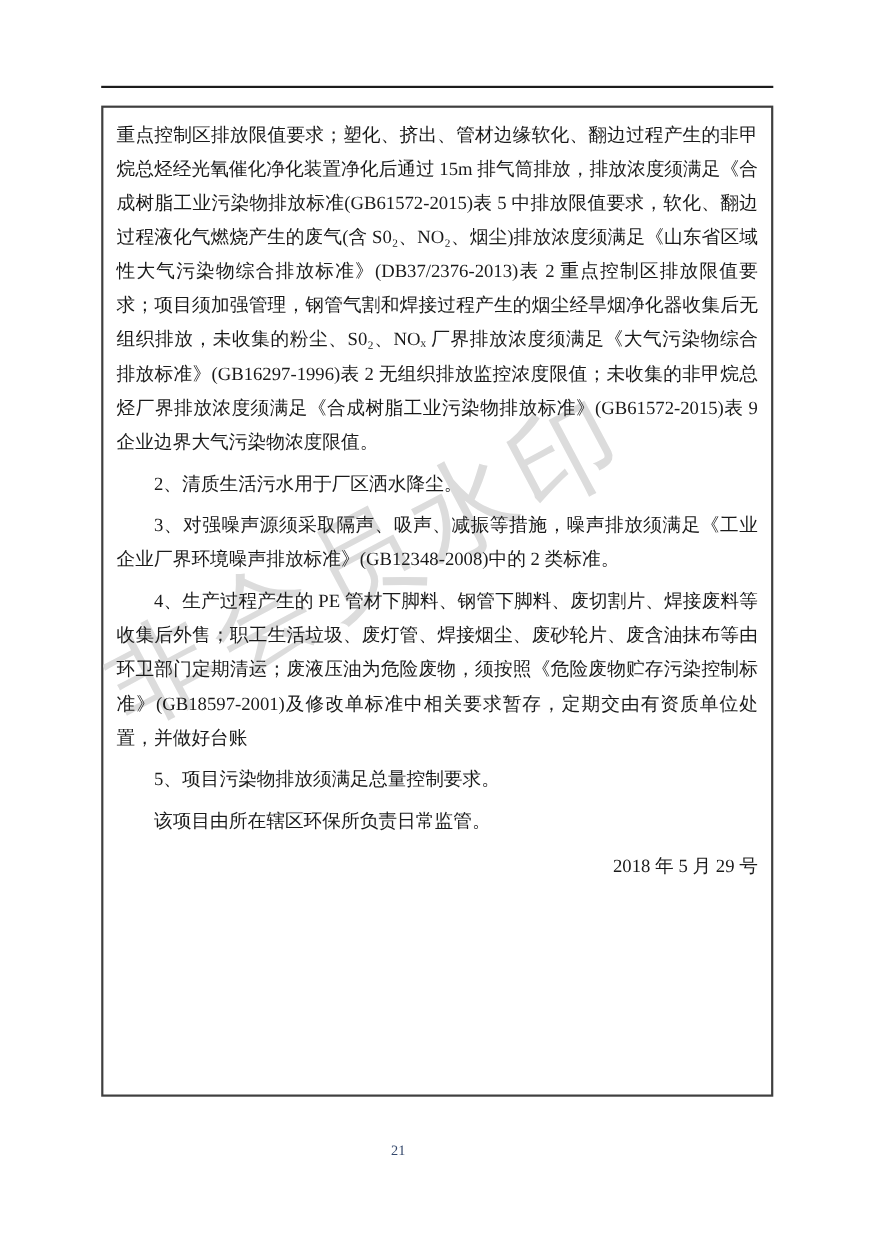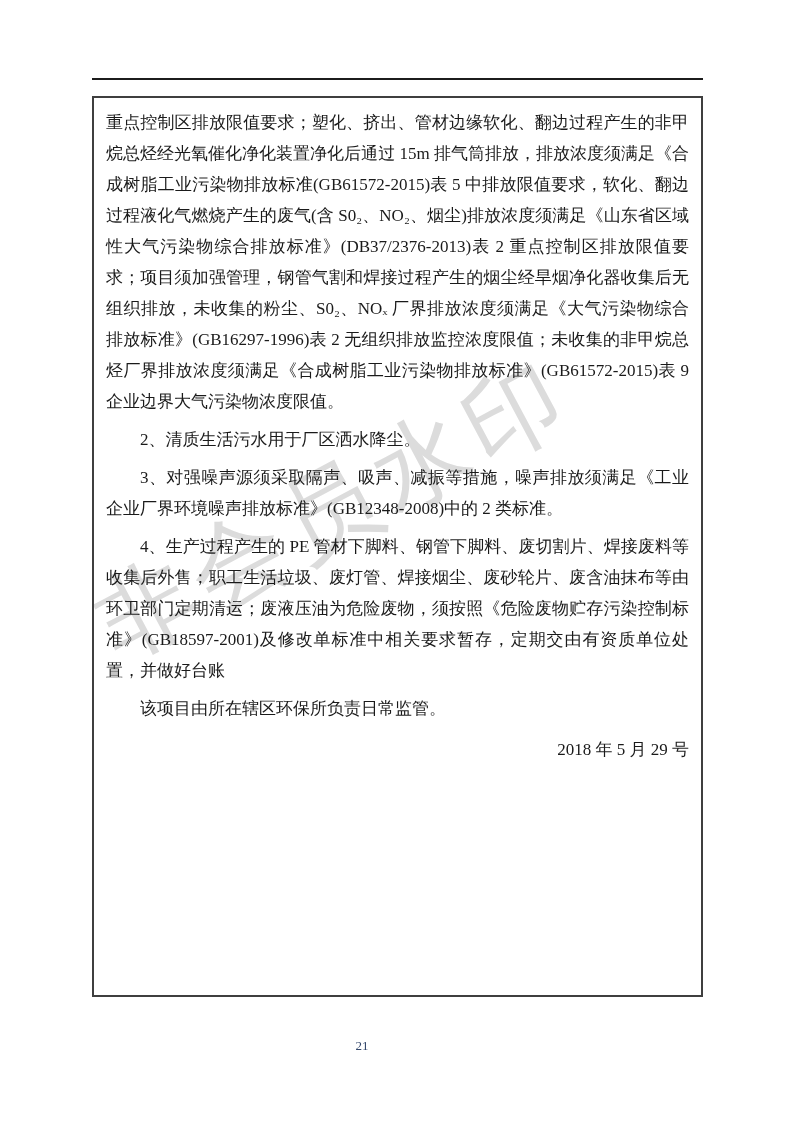--- a/index.html
+++ b/index.html
@@ -71,20 +71,21 @@
 
   <div class="header-rule"></div>
 
   <div class="content-box">
     <div class="watermark">非会员水印</div>
     <div class="text-layer">
       <p>重点控制区排放限值要求；塑化、挤出、管材边缘软化、翻边过程产生的非甲烷总烃经光氧催化净化装置净化后通过 15m 排气筒排放，排放浓度须满足《合成树脂工业污染物排放标准(GB61572-2015)表 5 中排放限值要求，软化、翻边过程液化气燃烧产生的废气(含 S0₂、NO₂、烟尘)排放浓度须满足《山东省区域性大气污染物综合排放标准》(DB37/2376-2013)表 2 重点控制区排放限值要求；项目须加强管理，钢管气割和焊接过程产生的烟尘经旱烟净化器收集后无组织排放，未收集的粉尘、S0₂、NOₓ 厂界排放浓度须满足《大气污染物综合排放标准》(GB16297-1996)表 2 无组织排放监控浓度限值；未收集的非甲烷总烃厂界排放浓度须满足《合成树脂工业污染物排放标准》(GB61572-2015)表 9 企业边界大气污染物浓度限值。</p>
       <p class="indent">2、清质生活污水用于厂区洒水降尘。</p>
       <p class="indent">3、对强噪声源须采取隔声、吸声、减振等措施，噪声排放须满足《工业企业厂界环境噪声排放标准》(GB12348-2008)中的 2 类标准。</p>
       <p class="indent">4、生产过程产生的 PE 管材下脚料、钢管下脚料、废切割片、焊接废料等收集后外售；职工生活垃圾、废灯管、焊接烟尘、废砂轮片、废含油抹布等由环卫部门定期清运；废液压油为危险废物，须按照《危险废物贮存污染控制标准》(GB18597-2001)及修改单标准中相关要求暂存，定期交由有资质单位处置，并做好台账</p>
+      <p class="indent">5、项目污染物排放须满足总量控制要求。</p>
       <p class="indent">该项目由所在辖区环保所负责日常监管。</p>
       <div class="date-line">2018 年 5 月 29 号</div>
     </div>
   </div>
 
   <div class="page-number">21</div>
 
 </div>
 
 </body></html>

